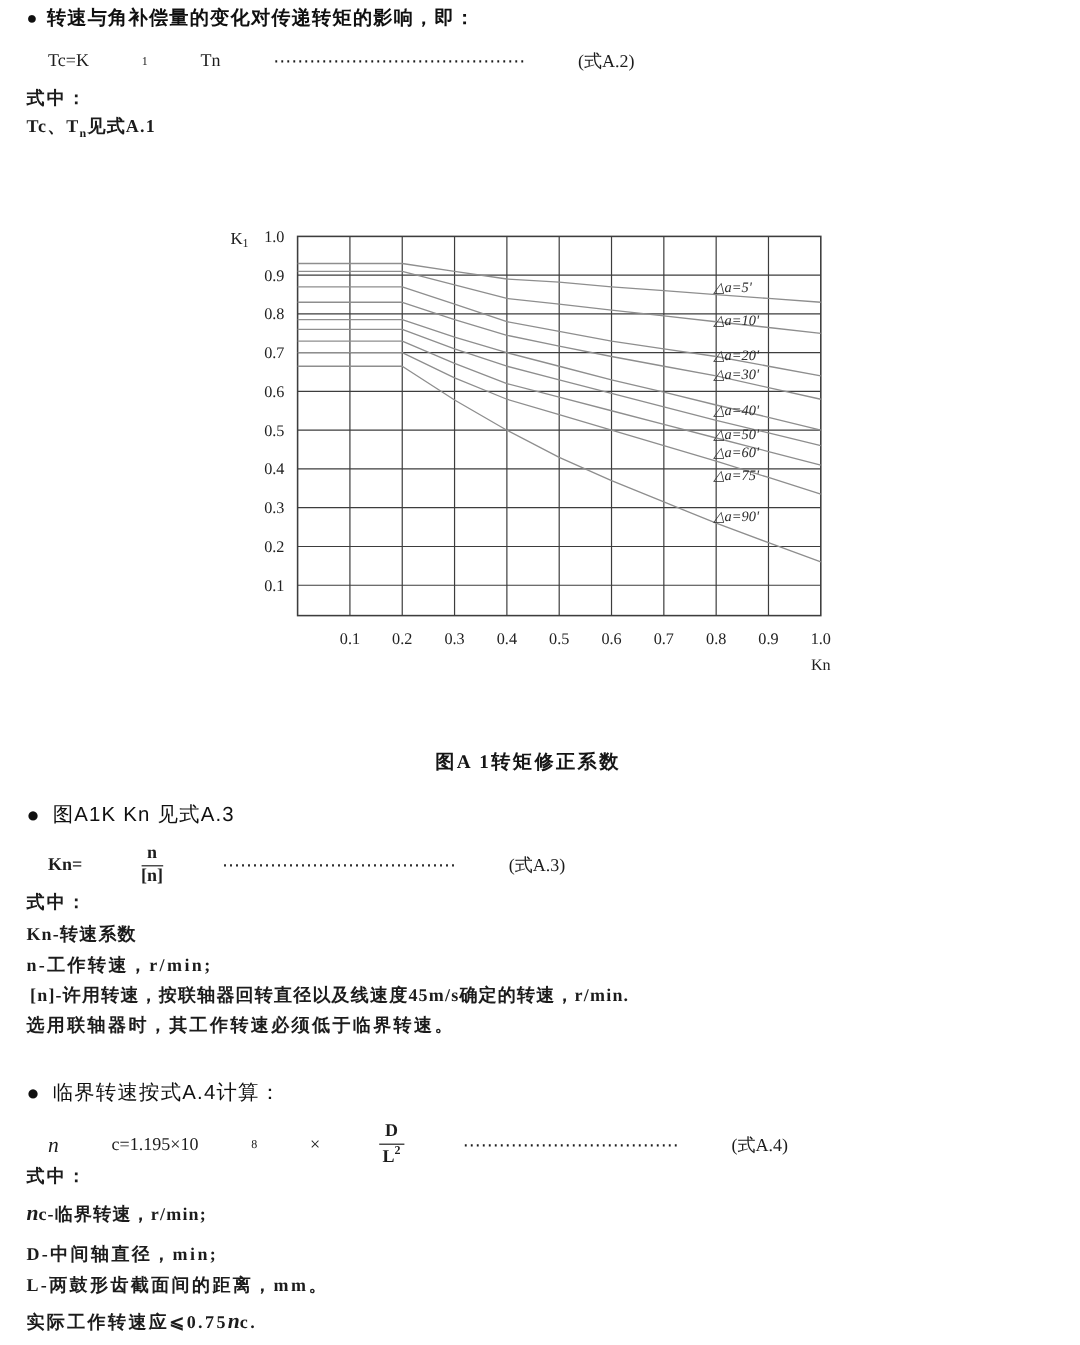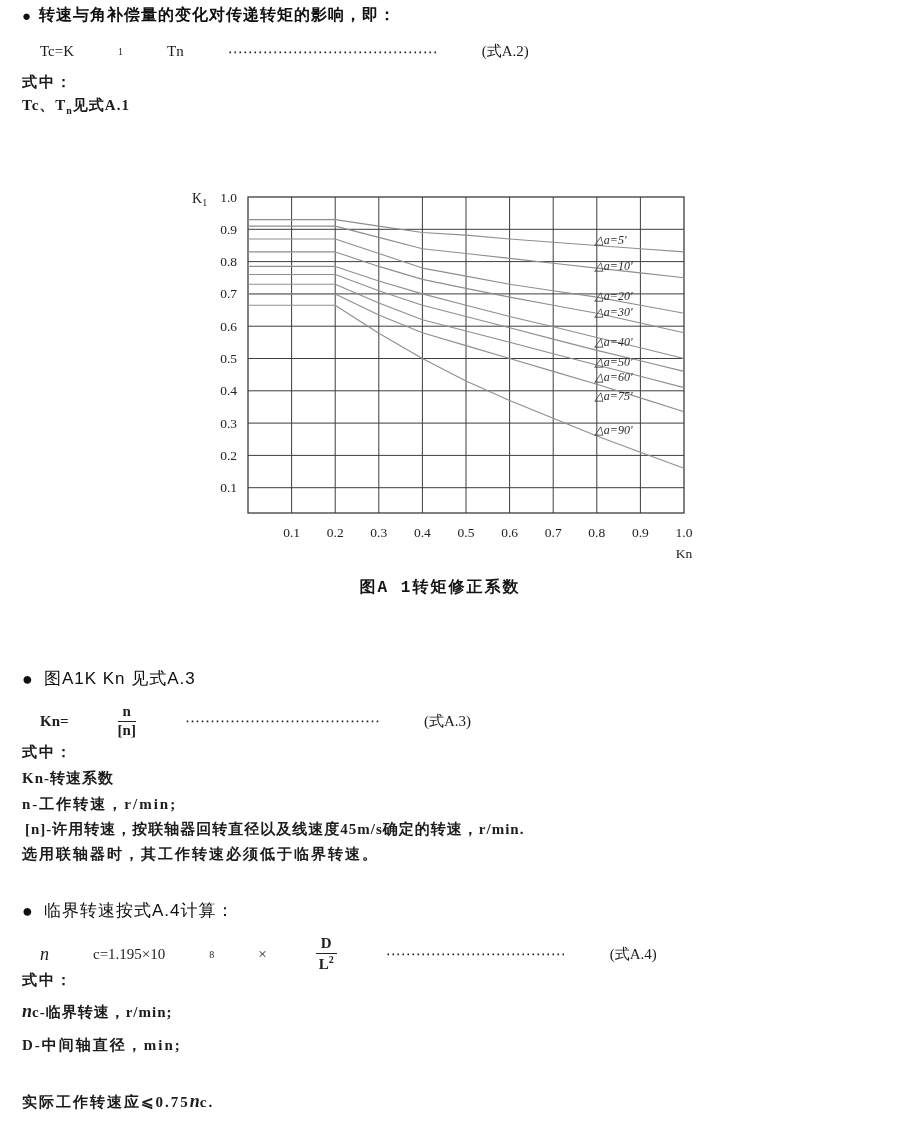--- a/index.html
+++ b/index.html
@@ -14,22 +14,22 @@
   .serif{font-family:"Liberation Serif",serif;font-size:15px;color:#1c1c1c;white-space:nowrap;}
   .cjk{font-weight:bold;letter-spacing:2px;}
   .cjk1{font-weight:bold;letter-spacing:1px;}
   .formula{display:flex;align-items:center;font-size:15px;white-space:nowrap;gap:44px;}
   .frac{display:inline-flex;flex-direction:column;align-items:center;line-height:1.05;margin:0 5px;font-weight:bold;}
   .frac .num{border-bottom:1px solid #222;padding:0 5px 1px;}
   .frac .den{padding-top:1px;}
   .sb{font-size:10px;vertical-align:-4px;}
   .sp{font-size:10px;vertical-align:6px;}
   .itn{font-style:italic;font-size:18px;line-height:1;letter-spacing:0;}
-  .caption{font-family:Liberation Mono, monospace;font-weight:bold;font-size:16px;
-           letter-spacing:2px;text-align:center;color:#151515;}
+  .caption{font-family:Liberation Serif, serif;font-weight:bold;font-size:16px;
+           letter-spacing:2px;text-align:center;color:#151515;margin-top:48px;}
   .tick{font:13.5px "Liberation Serif",serif;fill:#222;}
   .clabel{font:italic 12px "Liberation Serif",serif;fill:#2b2b2b;}
   .ylab{font:14px "Liberation Serif",serif;fill:#222;}
 </style>
 </head>
 <body>
 
 <div class="page">
 
   <div class="abs h h1" style="left:22px;top:5px;">
@@ -154,17 +154,18 @@
     <span>⋯⋯⋯⋯⋯⋯⋯⋯⋯⋯⋯⋯</span>
     <span>(式A.4)</span>
   </div>
 
   <div class="abs serif cjk" style="left:22px;top:971px;">式中：</div>
 
   <div class="abs serif cjk1" style="left:22px;top:1002px;">
     <span class="itn">n</span><span>c-临界转速，r/min;</span>
   </div>
   <div class="abs serif cjk" style="left:22px;top:1036px;text-align:center;">D-中间轴直径，min;</div>
+  <div class="abs serif cjk" style="left:22px;top:1062px;">L-两鼓形齿截面间的距离，mm。</div>
   <div class="abs serif cjk" style="left:22px;top:1092px;">
     <span>实际工作转速应⩽0.75</span><span class="itn">n</span><span>c.</span>
   </div>
 
 </div>
 
 </body></html>

